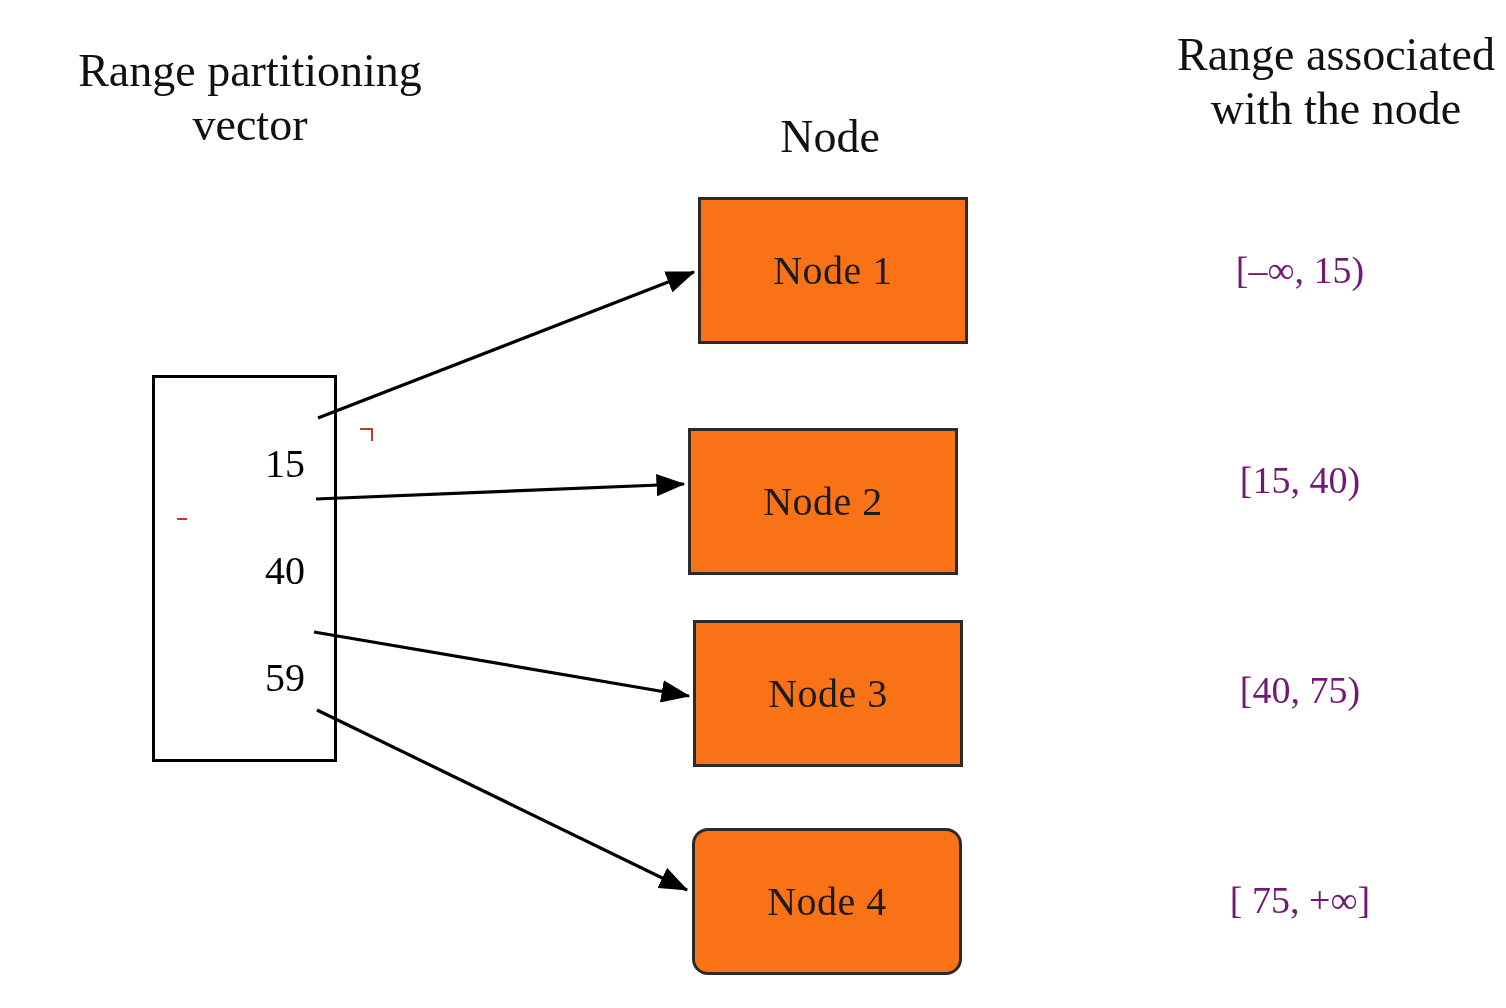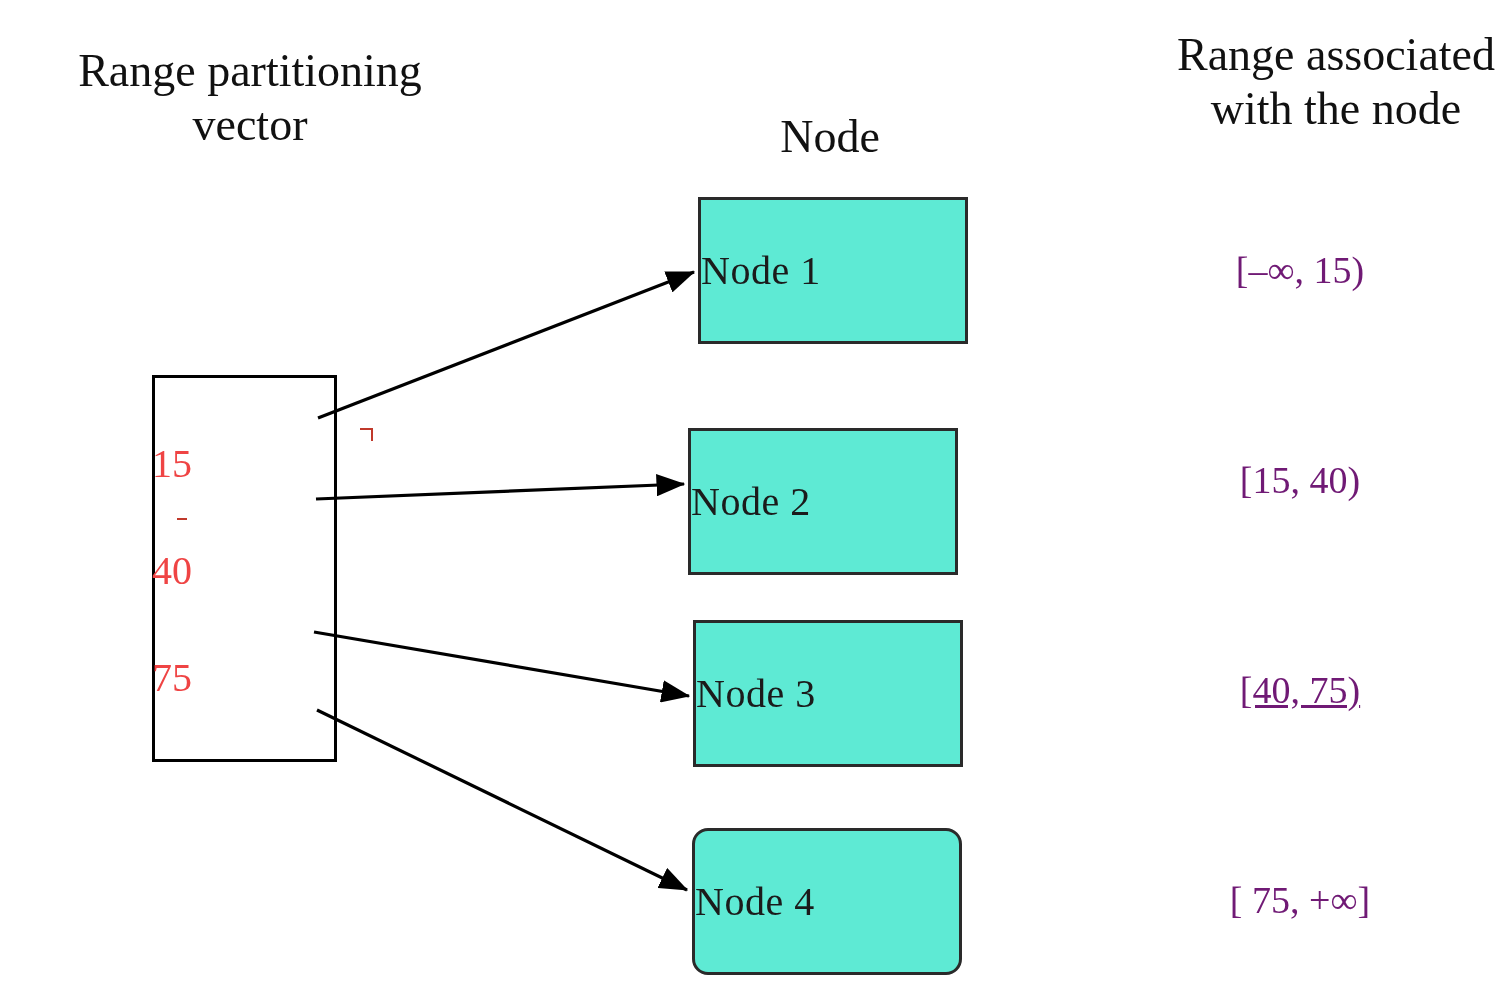--- a/index.html
+++ b/index.html
@@ -53,39 +53,39 @@
     width: 185px;
     height: 387px;
     border: 3px solid #000000;
     box-sizing: border-box;
     background: transparent;
   }
   .vector-value {
     position: absolute;
     left: 152px;
     width: 153px;
-    text-align: left;
+    text-align: right;
     font-size: 40px;
-    color: #ef4444;
+    color: #000000;
   }
   #vector-value-0 { top: 440px; }
   #vector-value-1 { top: 547px; }
   #vector-value-2 { top: 654px; }
 
   
   .node-box {
     position: absolute;
     width: 270px;
     height: 147px;
-    background: #5eead4;
+    background: #f97316;
     border: 3px solid #2a2a2a;
     box-sizing: border-box;
     display: flex;
     align-items: center;
-    justify-content: flex-start;
+    justify-content: center;
   }
   .node-label {
     font-size: 40px;
     color: #1b1b1b;
     letter-spacing: 0.5px;
   }
   #node-box-0 { left: 698px; top: 197px; }
   #node-box-1 { left: 688px; top: 408px; margin-top: 20px; }
   #node-box-2 { left: 693px; top: 620px; }
   #node-box-3 { left: 692px; top: 828px; border-radius: 16px; }
@@ -94,21 +94,21 @@
   .range-label {
     position: absolute;
     left: 1150px;
     width: 300px;
     text-align: center;
     font-size: 38px;
     color: #701a75;
   }
   #range-label-0 { top: 248px; }
   #range-label-1 { top: 458px; }
-  #range-label-2 { top: 668px; text-decoration: underline; }
+  #range-label-2 { top: 668px; }
   #range-label-3 { top: 878px; }
 
   
   #arrow-layer {
     position: absolute;
     left: 0;
     top: 0;
     width: 1506px;
     height: 1008px;
     pointer-events: none;
@@ -145,21 +145,21 @@
 
   <div class="heading" id="heading-node">Node</div>
 
   <div class="heading" id="heading-range">Range associated
 with the node</div>
 
   <div id="vector-box"></div>
 
   <div class="vector-value" id="vector-value-0">15</div>
   <div class="vector-value" id="vector-value-1">40</div>
-  <div class="vector-value" id="vector-value-2">75</div>
+  <div class="vector-value" id="vector-value-2">59</div>
 
   <div class="stray-mark" id="stray-mark-corner"></div>
   <div class="stray-mark" id="stray-mark-dash"></div>
 
   <div class="node-box" id="node-box-0">
     <span class="node-label">Node 1</span>
   </div>
   <div class="node-box" id="node-box-1">
     <span class="node-label">Node 2</span>
   </div>

